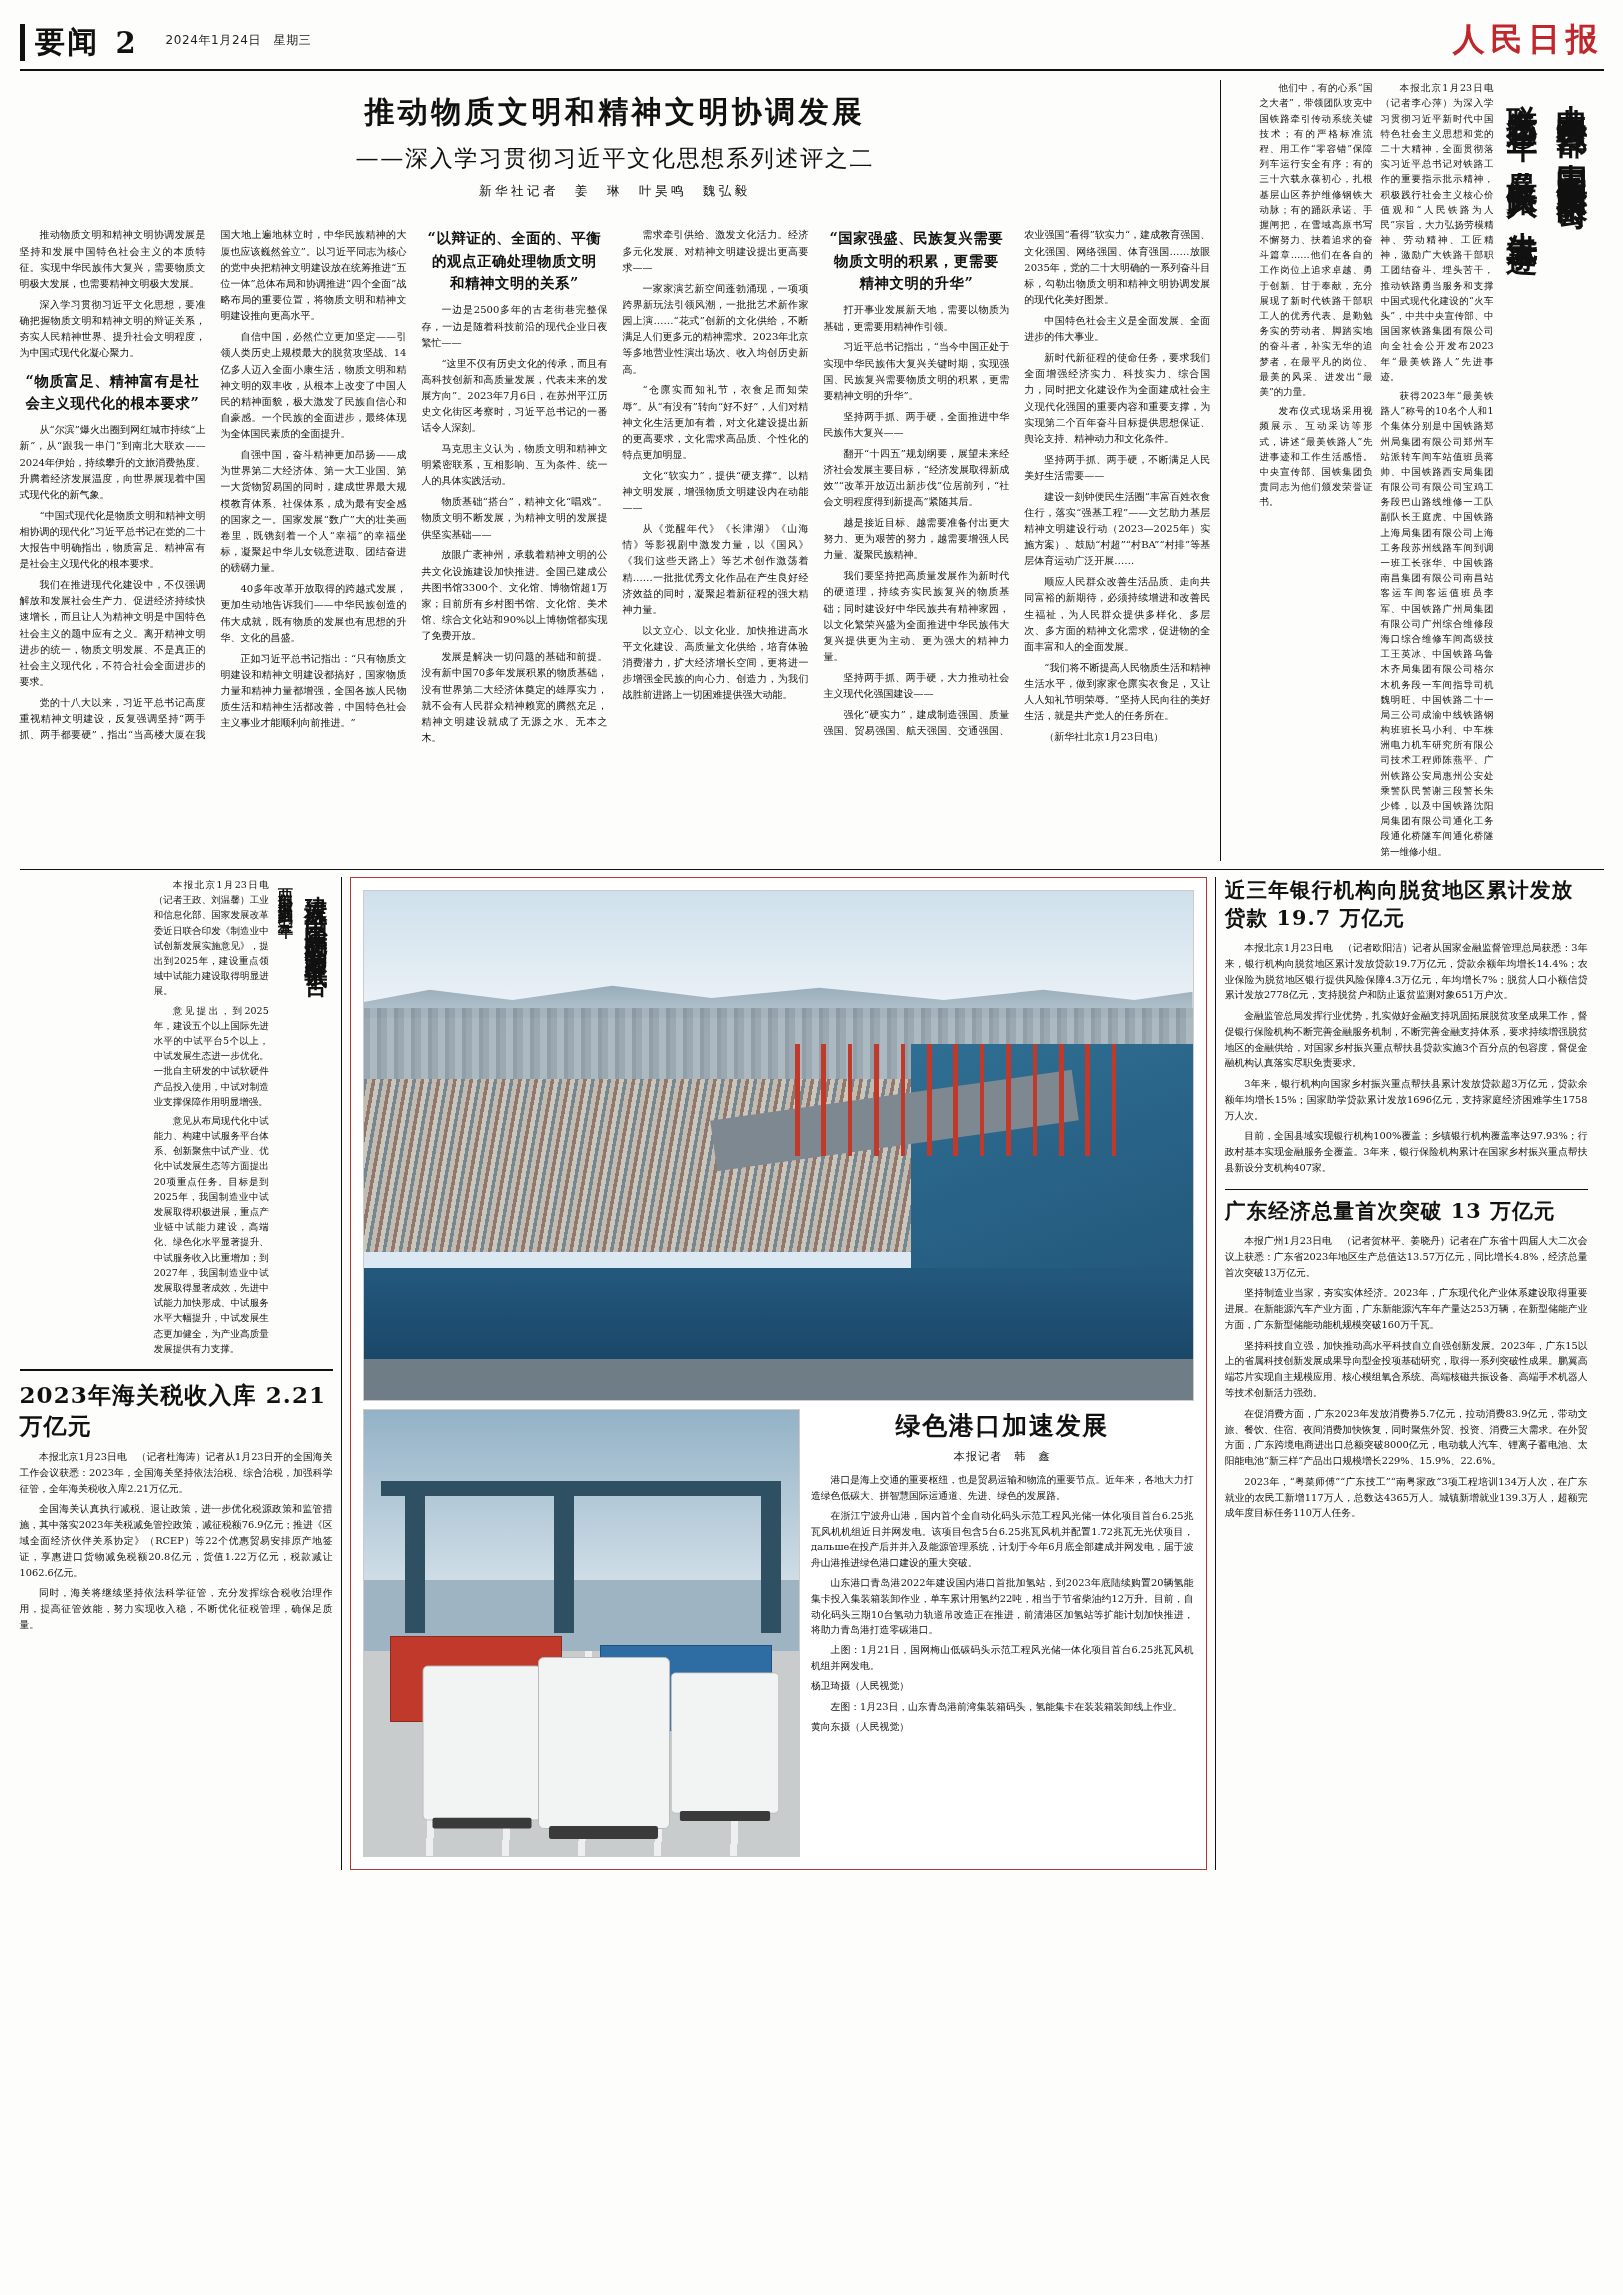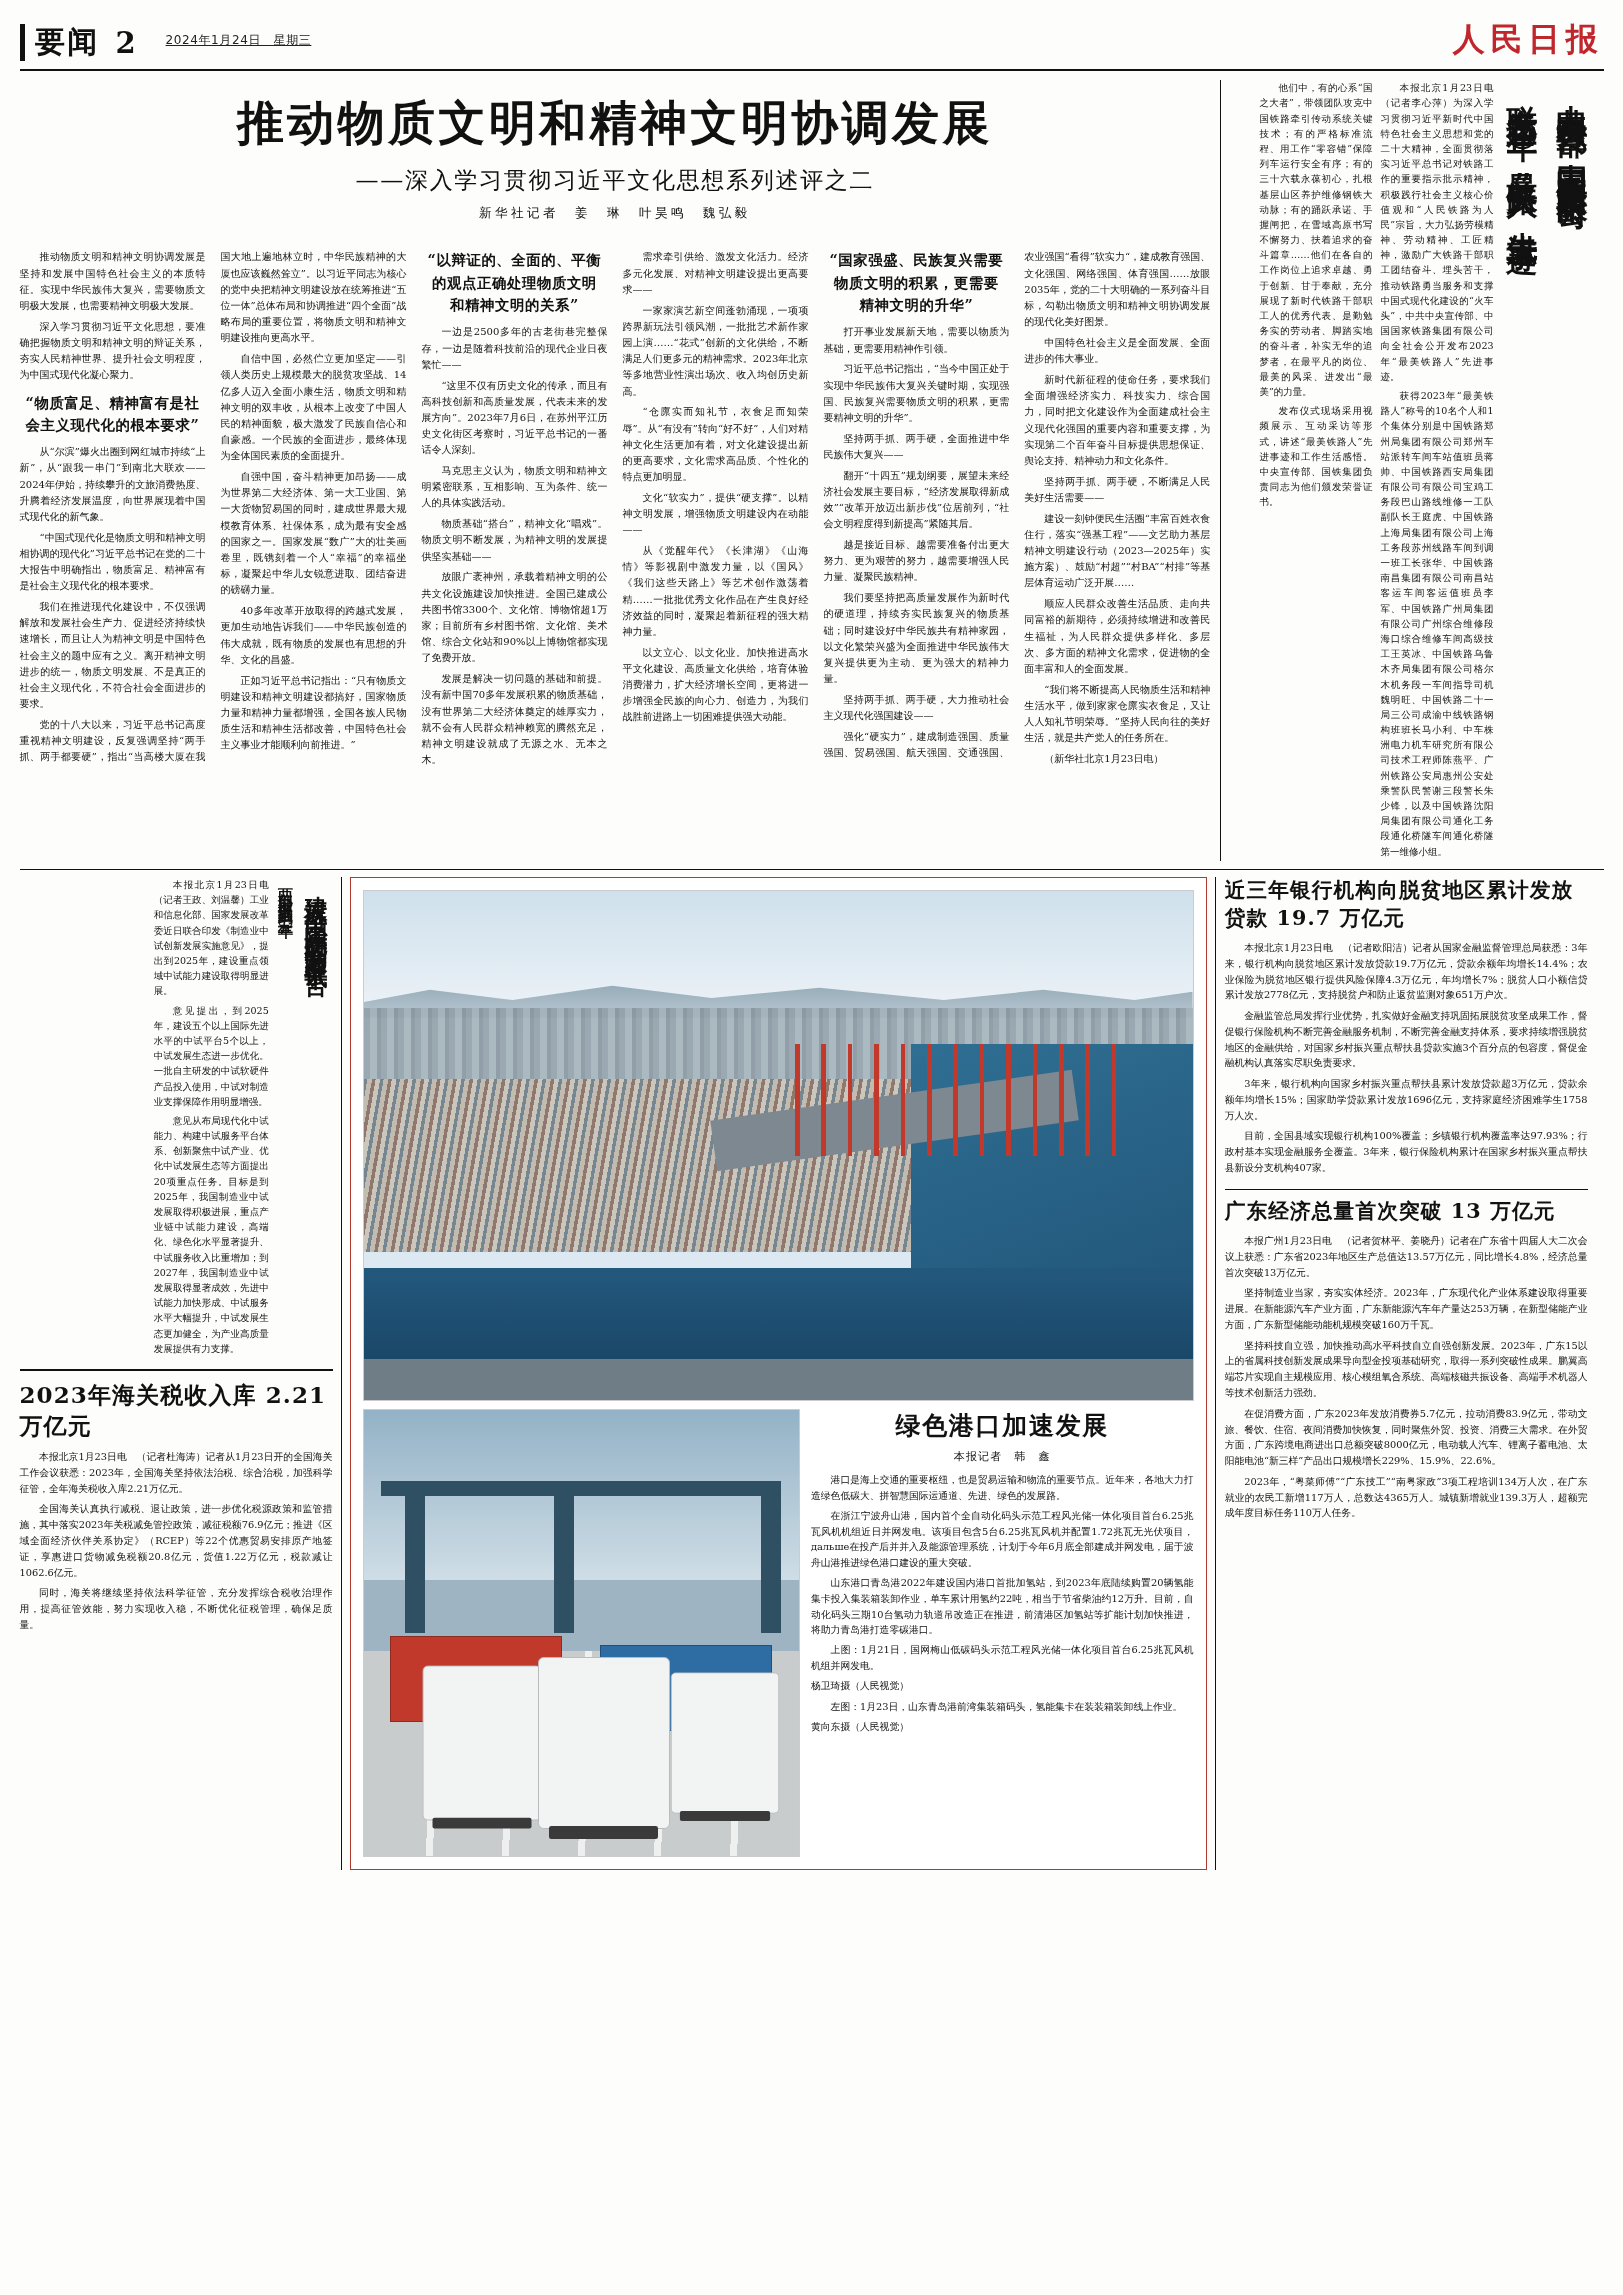--- a/index.html
+++ b/index.html
@@ -12,31 +12,31 @@
     position:relative;
   }
   .page { width:1623px; height:2295px; padding:16px 19.5px 10.3px 19.5px; position:relative; }
 
   
   .masthead { display:flex; align-items:flex-end; border-bottom:2.9px solid #111; padding-bottom:5.7px; height:55px; }
   .mh-left { display:flex; align-items:center; gap:10.3px; flex:0 0 auto; }
   .mh-bar { width:5.2px; height:37px; background:#111; }
   .mh-section { font-family:"DejaVu Serif","Liberation Serif",serif; font-weight:bold; font-size:30px; letter-spacing:2.3px; }
   .mh-page { font-family:"DejaVu Serif","Liberation Serif",serif; font-weight:bold; font-size:29px; margin-left:5.7px; }
-  .mh-date { font-size:12px; color:#222; margin-left:19.5px; padding-bottom:4.6px; letter-spacing:0.6px;text-decoration:underline; }
+  .mh-date { font-size:12px; color:#222; margin-left:19.5px; padding-bottom:4.6px; letter-spacing:0.6px; }
   .mh-right { margin-left:auto; font-family:"DejaVu Serif","Liberation Serif",serif; font-weight:bold; font-size:32px; color:#c0272d; letter-spacing:5.7px; padding-bottom:1.1px; }
 
   
   .body-grid { display:flex; gap:0; margin-top:9.2px; }
   .col-main { width:1201px; padding-right:9.2px; border-right:1.1px solid #111; }
   .col-right { width:373px; padding-left:11.5px; }
 
   
   .headline-wrap { text-align:center; padding:5.7px 0 3.4px 0; }
-  h1.headline { font-family:"DejaVu Serif","Liberation Serif",serif; font-weight:bold; font-size:47px; letter-spacing:3.4px; margin:5.7px 0 10.3px 0; }
+  h1.headline { font-family:"DejaVu Serif","Liberation Serif",serif; font-weight:bold; font-size:30px; letter-spacing:3.4px; margin:5.7px 0 10.3px 0; }
   .subhead { font-family:"DejaVu Serif","Liberation Serif",serif; font-size:23px; letter-spacing:1.7px; margin-bottom:9.2px; }
   .byline { font-size:12.6px; letter-spacing:3.4px; margin-bottom:24px; }
 
   
   .art-cols { column-count:6; column-gap:15px; column-rule:0; font-size:0; }
   .art-cols p {
     font-size:10px; line-height:1.62; text-align:justify; margin:0 0 4.6px 0;
     text-indent:2em; font-family:"DejaVu Serif","Liberation Serif",serif;
   }
   .art-cols .pull {

